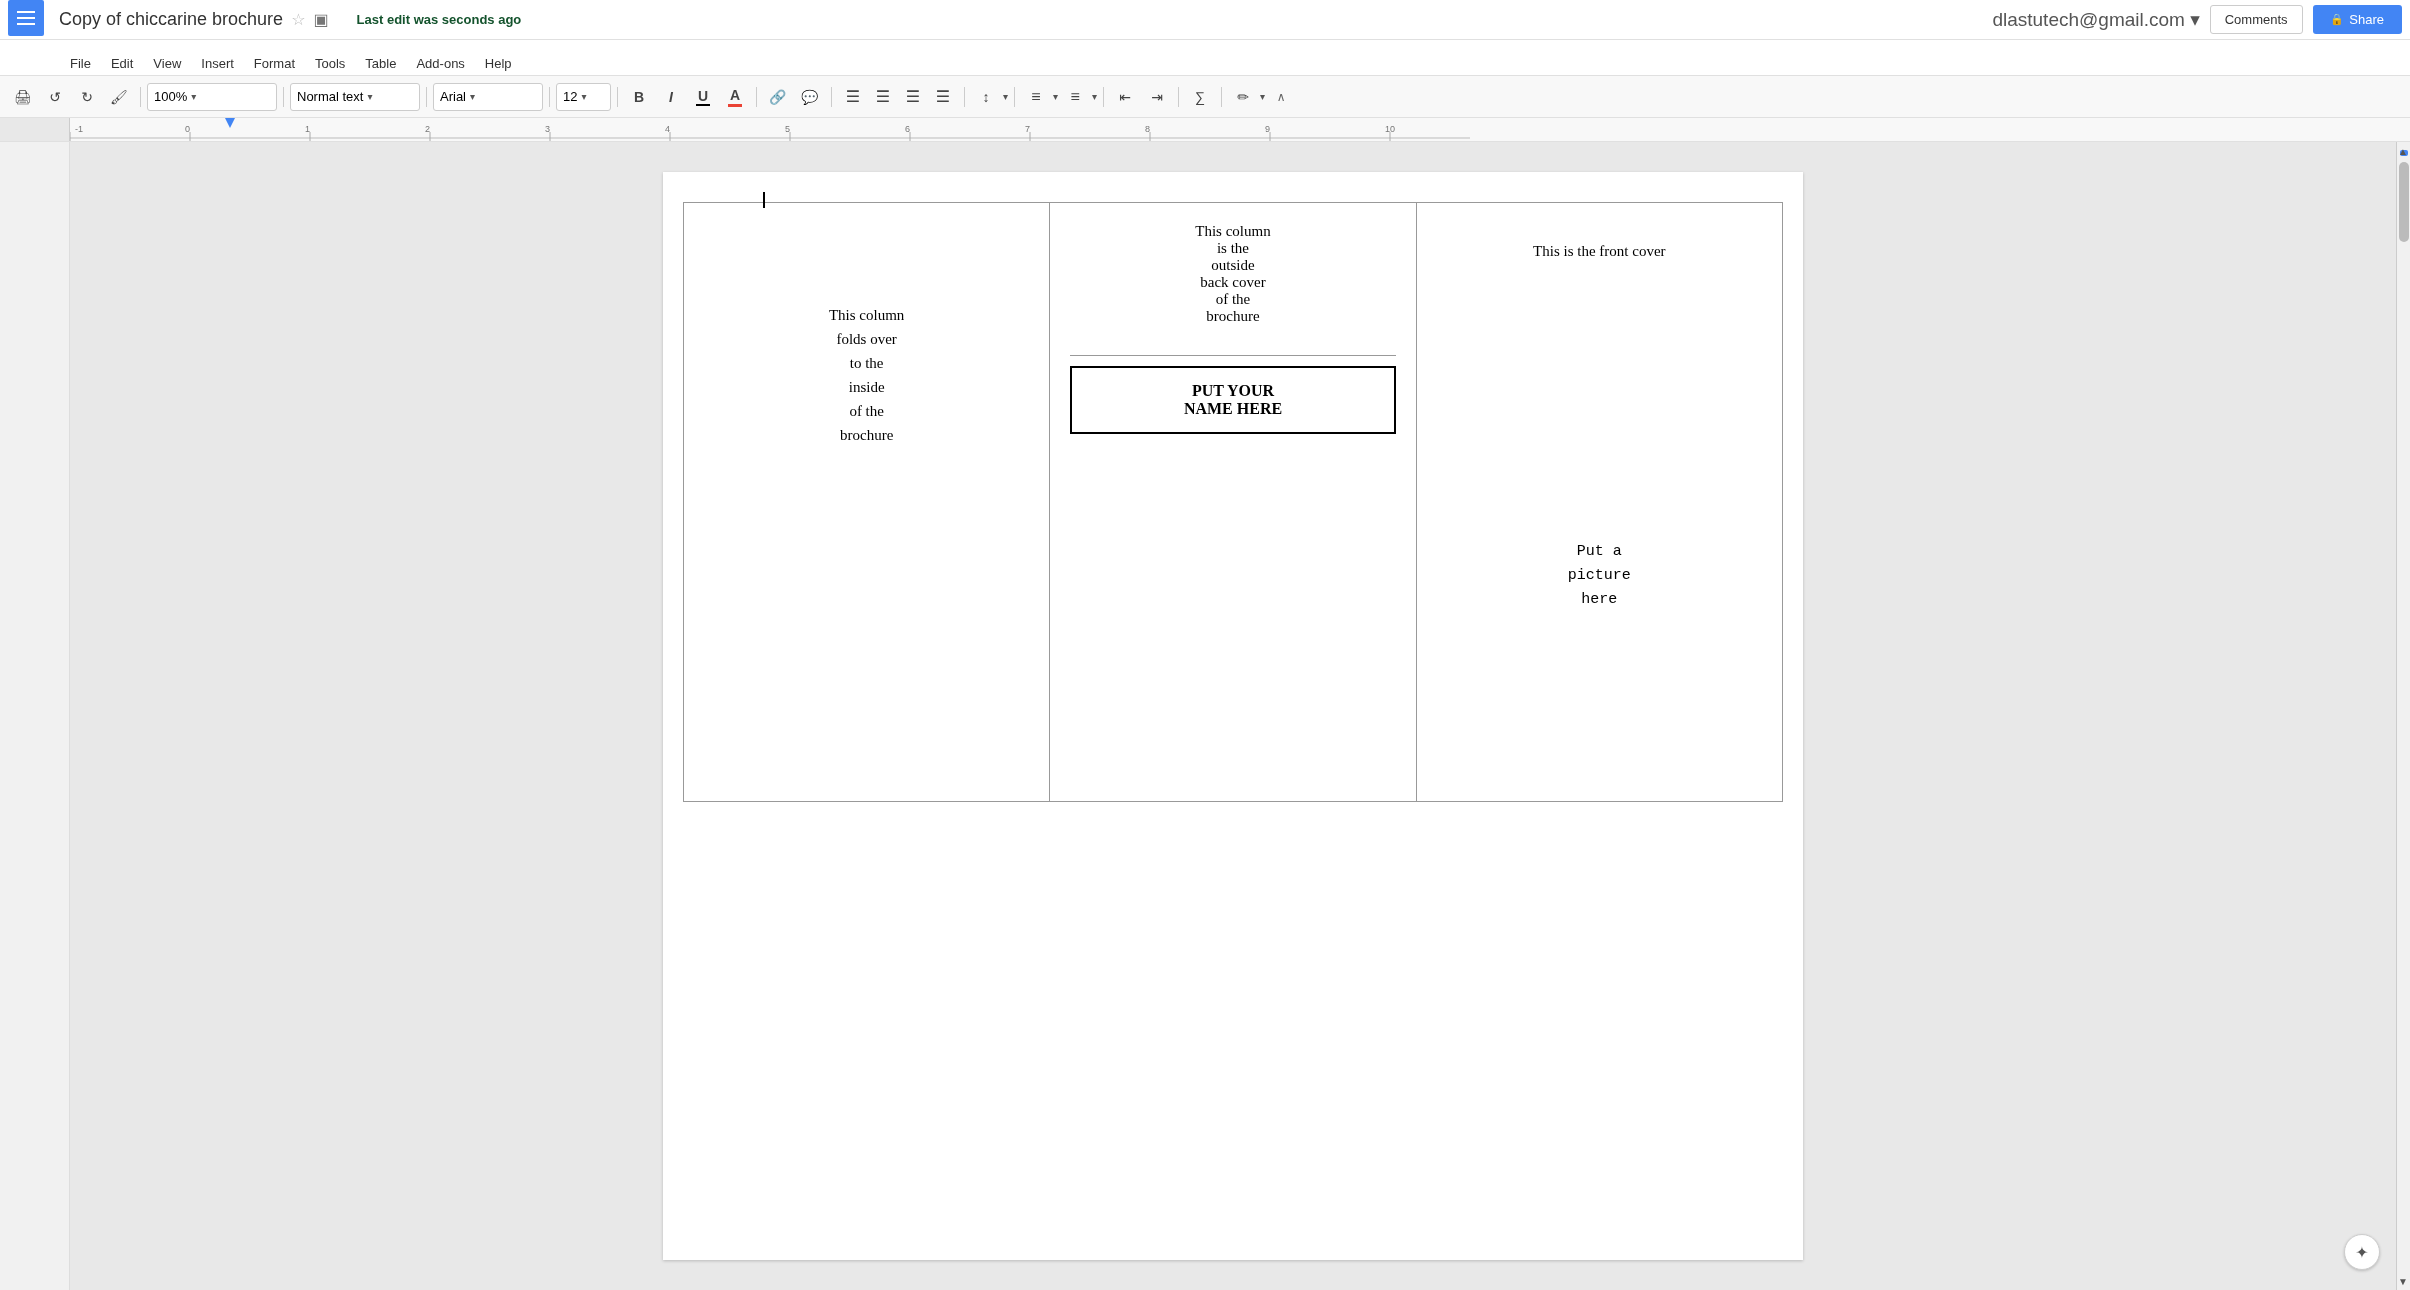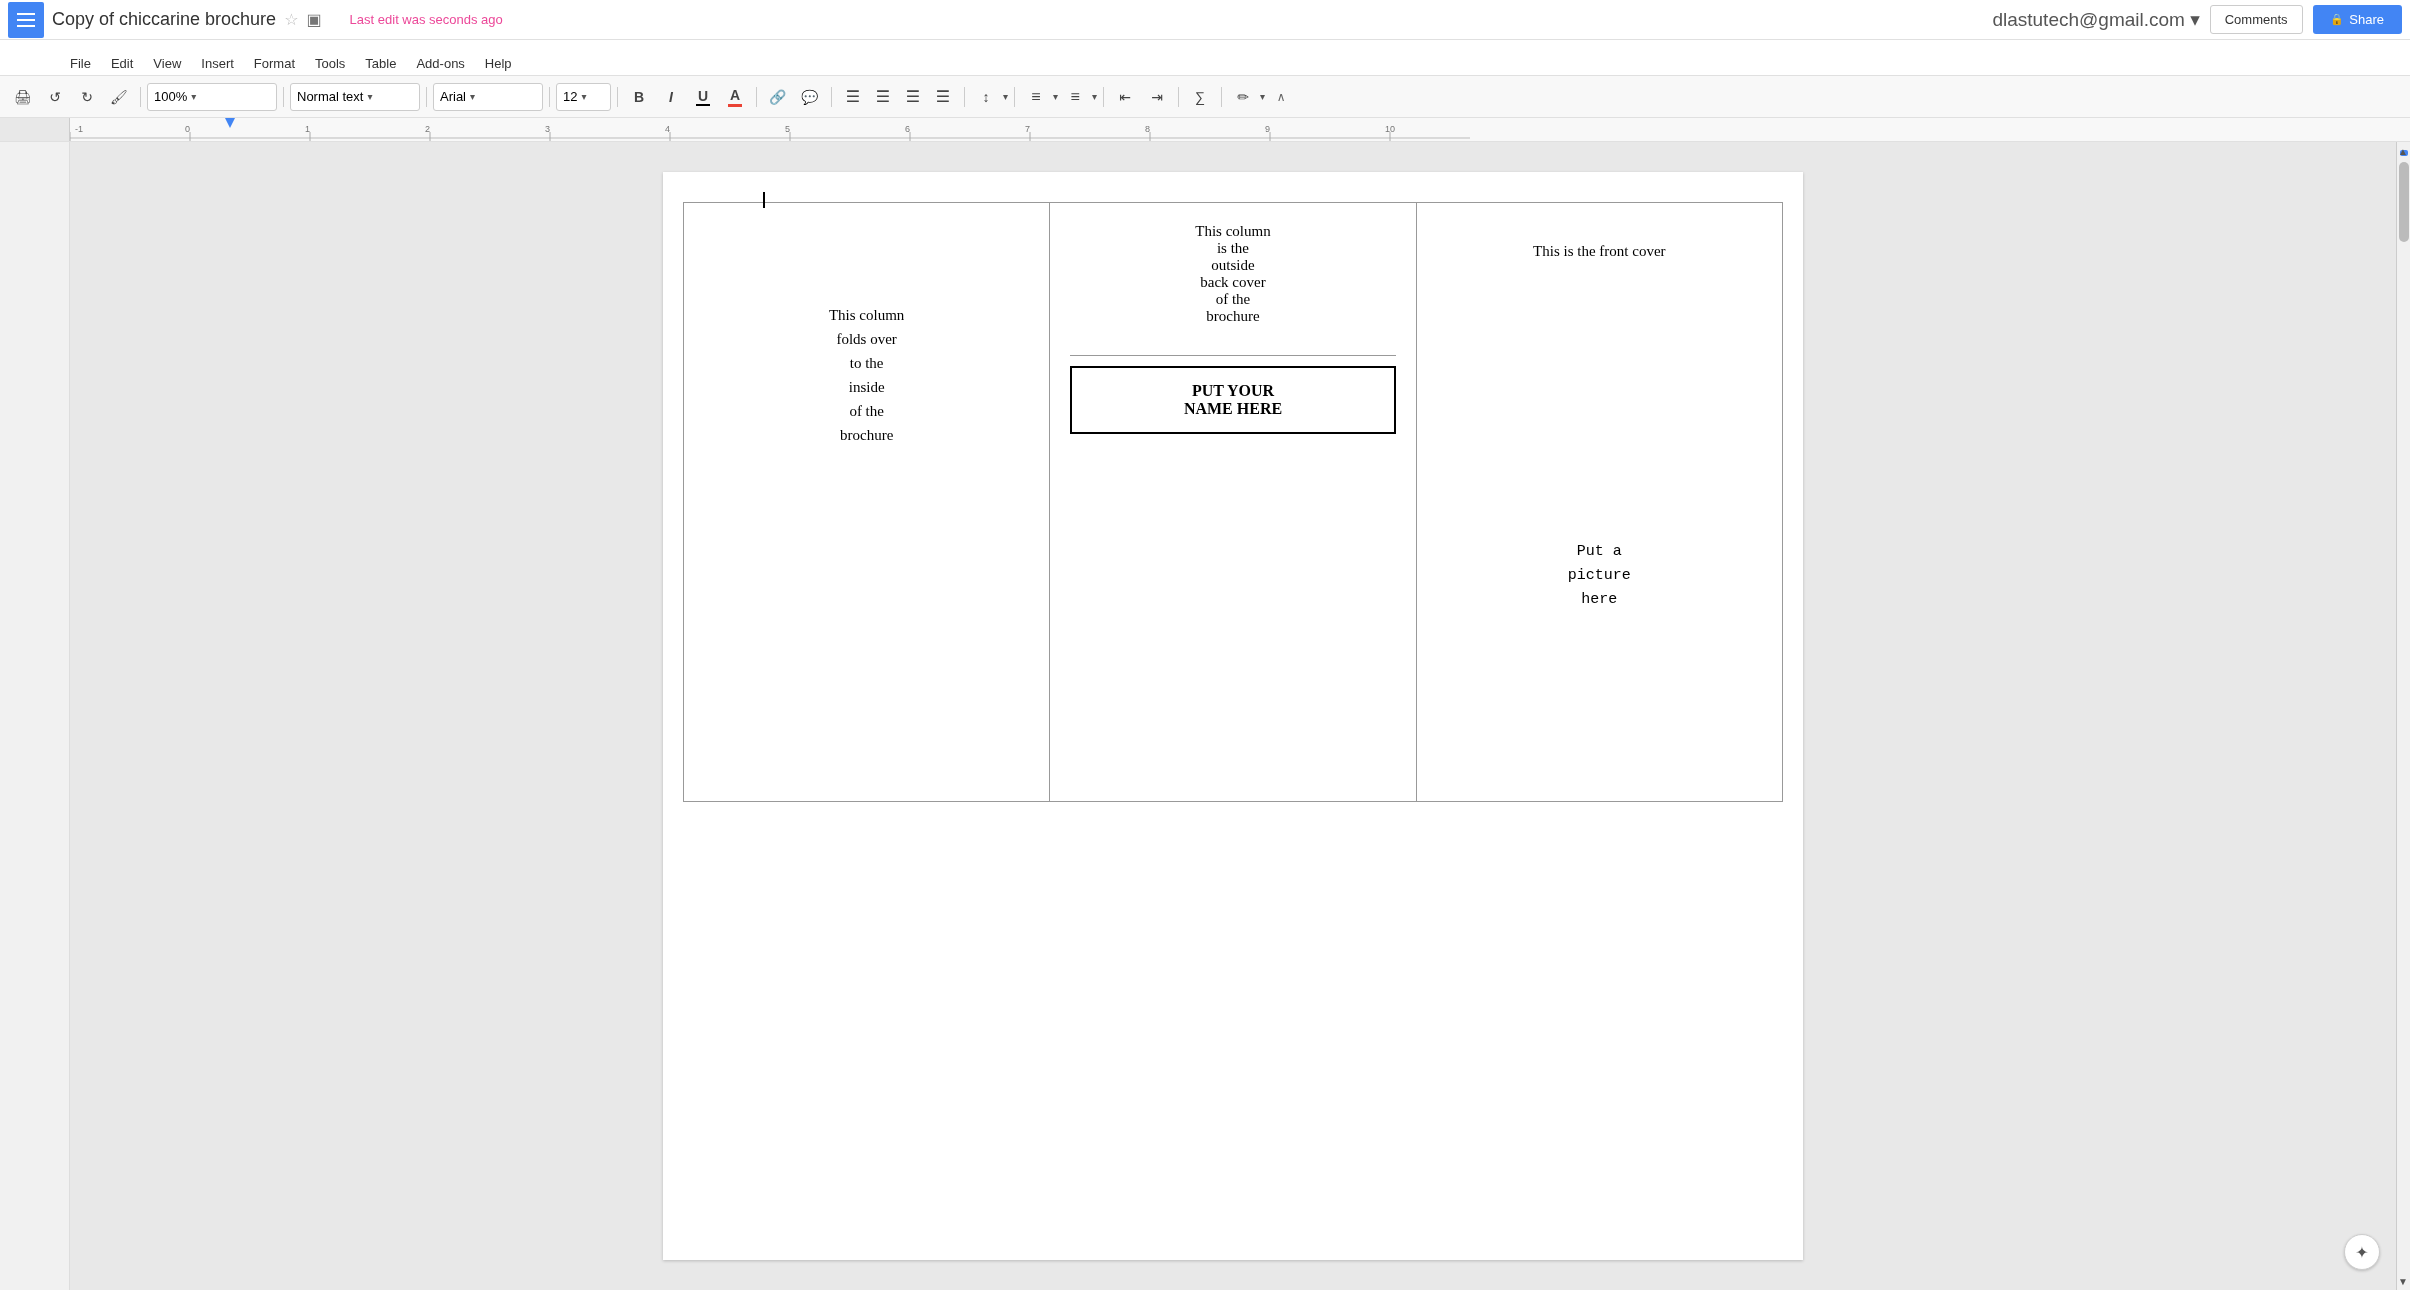--- a/index.html
+++ b/index.html
@@ -1,40 +1,40 @@
 <!DOCTYPE html>
 <html><head>
   <meta charset="utf-8">
   <style>
     * { box-sizing: border-box; margin: 0; padding: 0; }
     body { font-family: Arial, sans-serif; background: #f1f1f1; overflow: hidden; height: 100vh; }
 
     
     .top-bar {
       display: flex;
-      align-items: center;
       background: #fff;
       height: 40px;
       padding: 0 8px;
       border-bottom: 1px solid #e0e0e0;
+      gap: 7px;
     }
     .app-menu-btn {
       width: 36px; height: 36px;
       display: flex; flex-direction: column; justify-content: center; align-items: center; gap: 4px;
       cursor: pointer; margin-right: 8px;
       background: #4285f4; border-radius: 2px;
       flex-shrink: 0;
     }
     .hamburger-line { width: 18px; height: 2px; background: #fff; }
 
     .title-area { display: flex; align-items: center; flex: 1; gap: 8px; }
     .doc-title { font-size: 18px; color: #333; font-family: Arial, sans-serif; }
     .star-icon { color: #bbb; font-size: 16px; cursor: pointer; }
     .folder-icon { color: #777; font-size: 16px; cursor: pointer; }
-    .save-status { color: #ec4899; font-size: 13px; margin-left: 20px; }
+    .save-status { color: #14532d; font-size: 13px; margin-left: 20px; font-weight: bold; }
 
     .top-right { display: flex; align-items: center; gap: 10px; }
     .user-email { font-size: 19px; color: #555; cursor: pointer; }
     .comments-btn {
       padding: 6px 14px; border: 1px solid #ccc; border-radius: 3px;
       background: #fff; font-size: 13px; cursor: pointer; color: #333;
     }
     .share-btn {
       padding: 7px 18px; background: #4285f4; color: #fff;
       border: none; border-radius: 3px; font-size: 13px; cursor: pointer;

